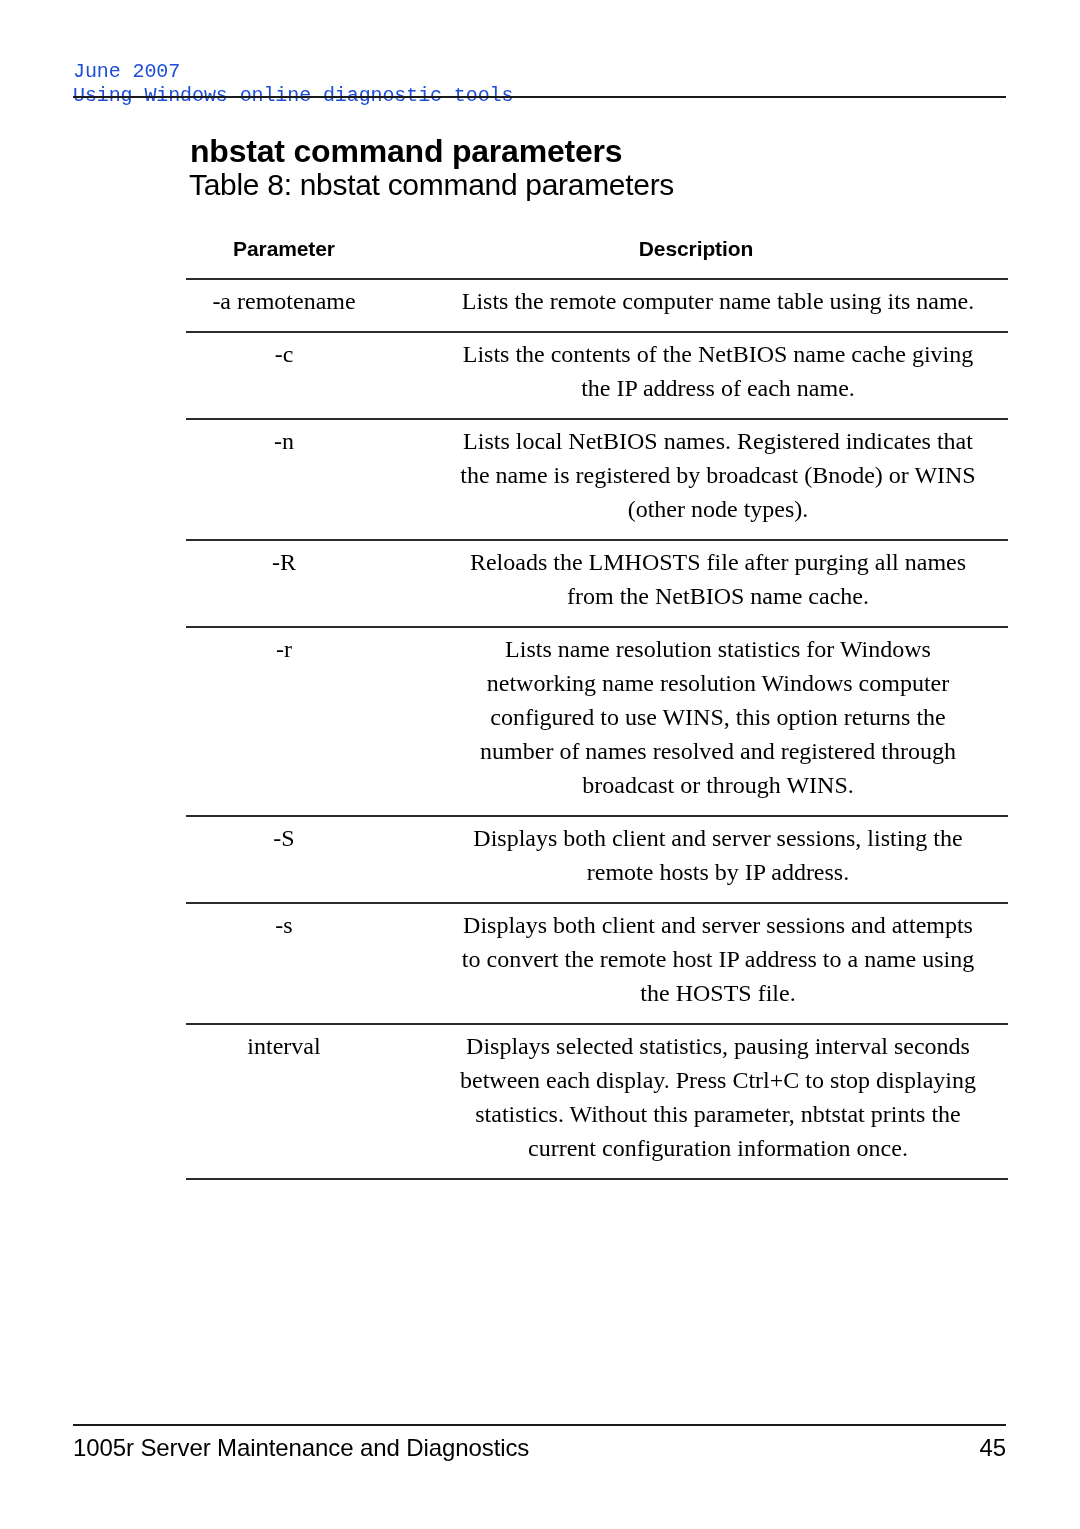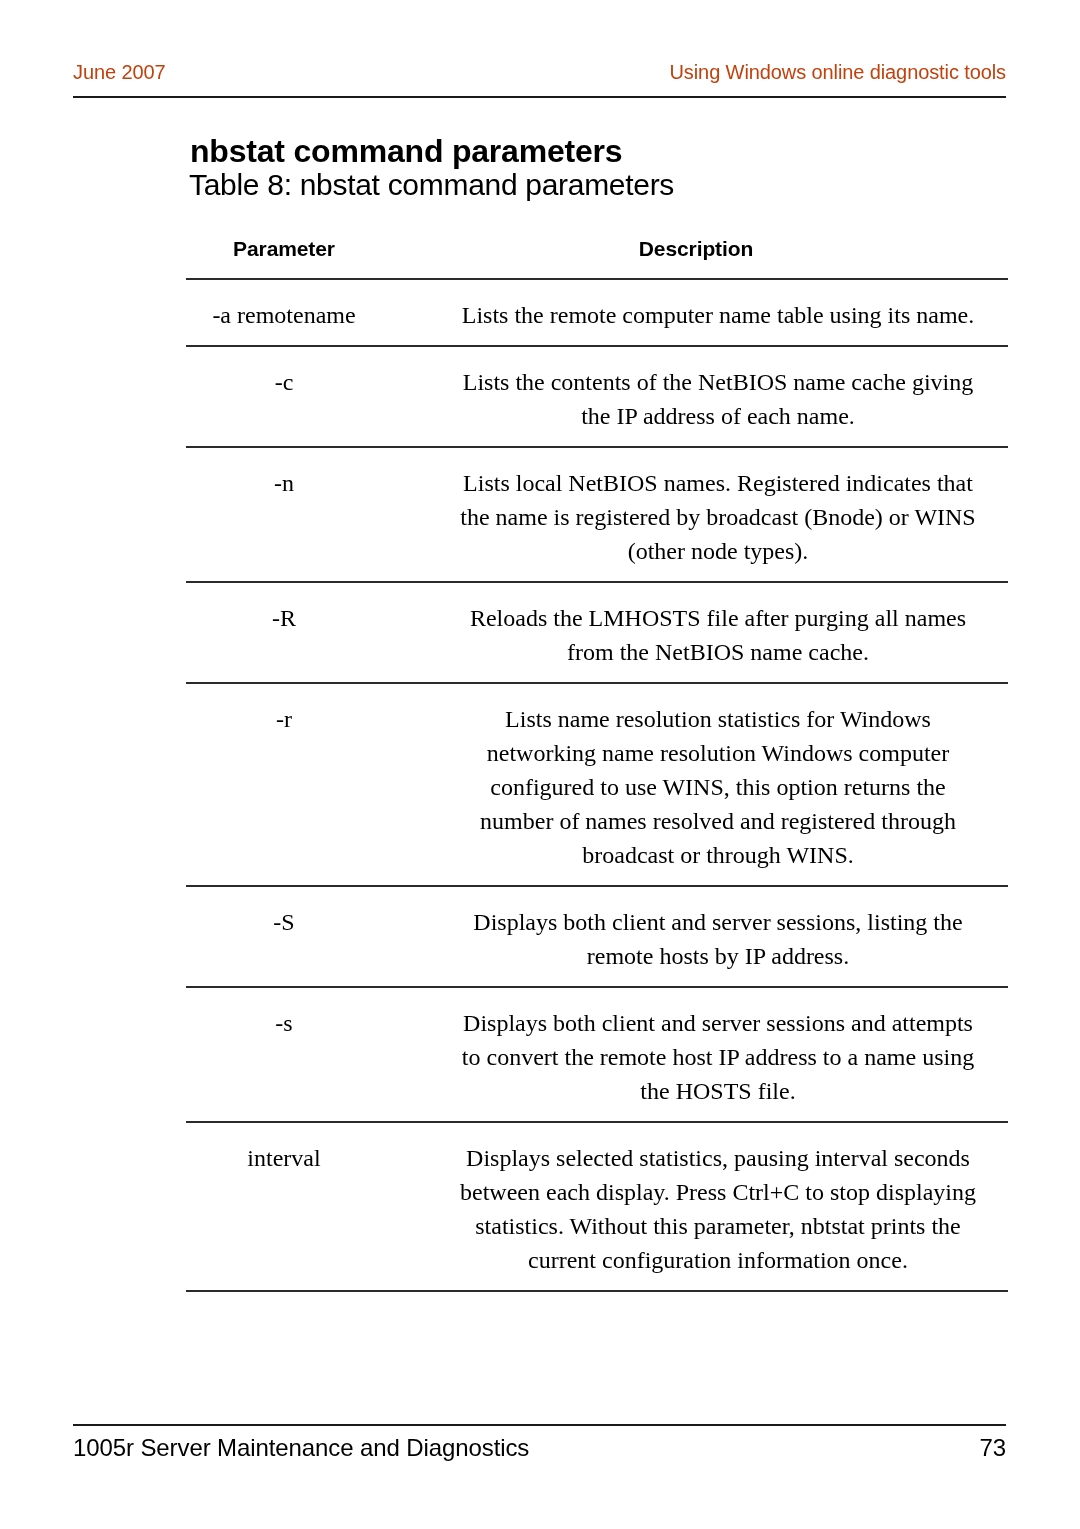--- a/index.html
+++ b/index.html
@@ -25,25 +25,26 @@
 
   
   .page-header {
     position: absolute;
     left: 73px;
     top: 60px;
     width: 933px;
     display: flex;
     justify-content: space-between;
     align-items: baseline;
-    font-family: Liberation Sans, sans-serif;
+    font-family: Liberation Mono, monospace;
     font-size: 20px;
     line-height: 24px;
     letter-spacing: -0.1px;
-    color: #c2410c;
+    color: #1d4ed8;
+    flex-direction: column;
   }
   .page-header .hdr-left  { text-align: left; }
   .page-header .hdr-right { text-align: center; }
 
   .header-rule {
     position: absolute;
     left: 73px;
     top: 96px;
     width: 933px;
     height: 0;
@@ -101,21 +102,21 @@
     border-bottom: 2px solid #2b2b2b;
   }
   .param-table thead th.th-param { padding-left: 4px; }
   .param-table thead th.th-desc  { padding-left: 6px; margin-top: 20px; }
 
   .param-table tbody td {
     font-family: "Liberation Serif", serif;
     font-size: 24px;
     line-height: 34px;
     border-bottom: 2px solid #2b2b2b;
-    padding-top: 18px;
+    padding-top: 4px;
     padding-bottom: 13px;
   }
   .param-table tbody td.td-param { padding-left: 4px; white-space: nowrap; }
   .param-table tbody td.td-desc  { padding-left: 6px; }
 
   .desc-line { display: block; margin-left: 44px; }
 
   
   .footer-rule {
     position: absolute;
@@ -227,16 +228,16 @@
             <span class="desc-line">statistics. Without this parameter, nbtstat prints the</span>
             <span class="desc-line">current configuration information once.</span>
           </td>
         </tr>
       </tbody>
   </table>
 
   <div class="footer-rule"></div>
   <div class="page-footer">
     <span class="ftr-left">1005r Server Maintenance and Diagnostics</span>
-    <span class="ftr-right">73</span>
+    <span class="ftr-right">45</span>
   </div>
 
 </div>
 
 </body></html>

